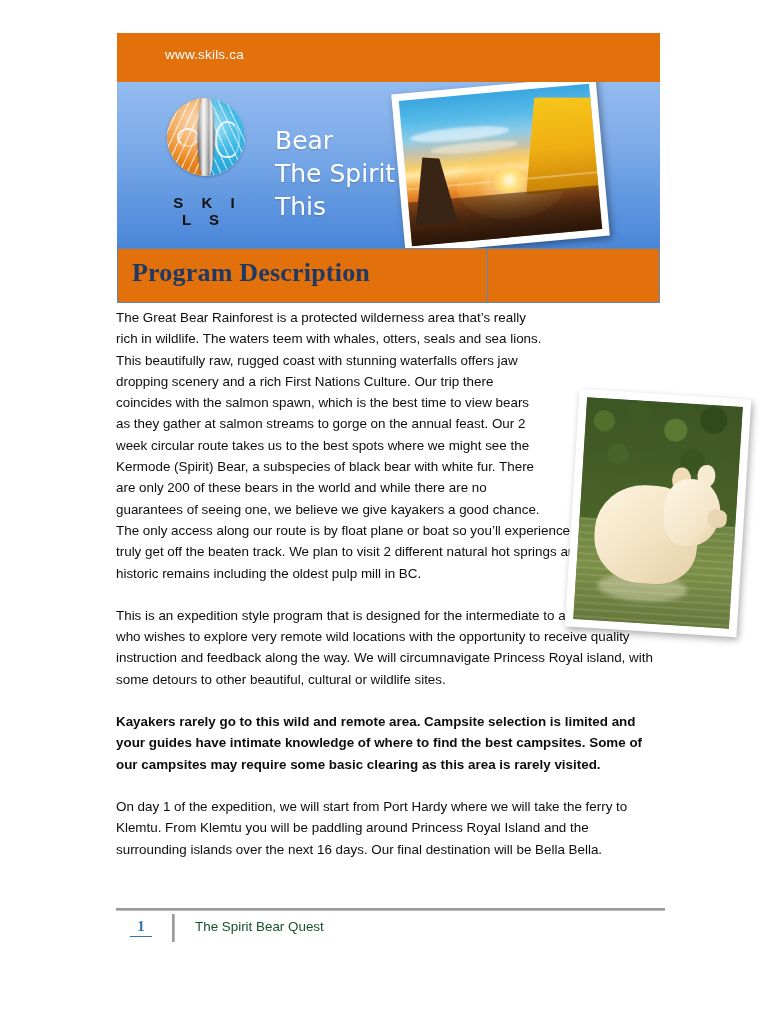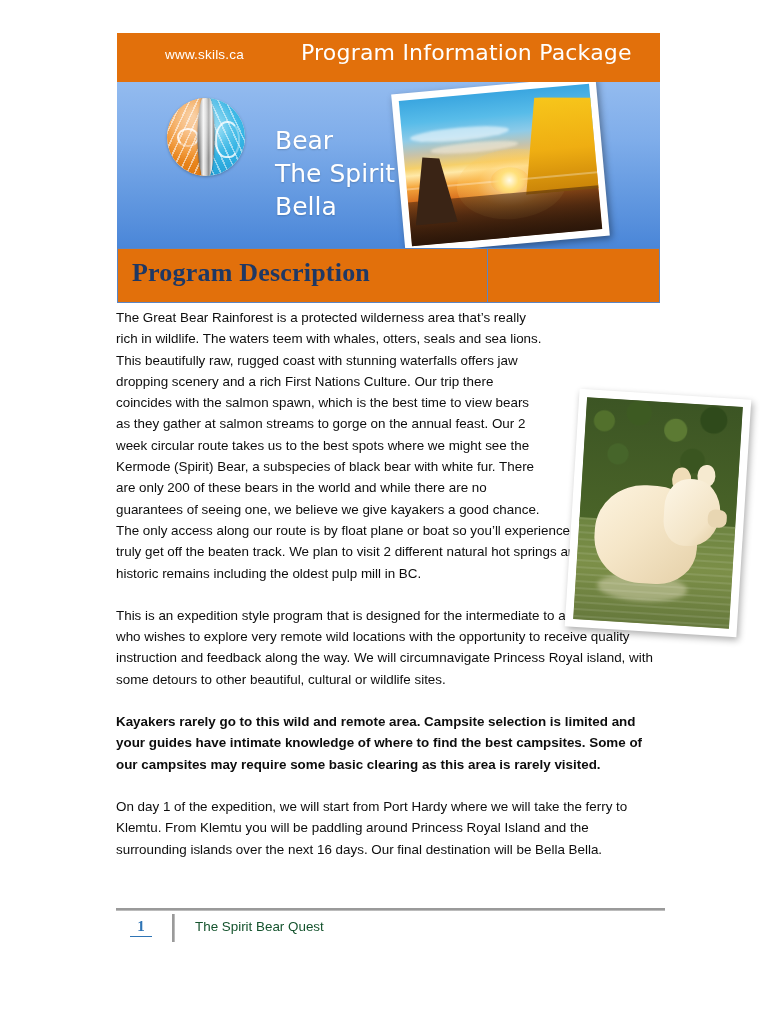--- a/index.html
+++ b/index.html
@@ -468,38 +468,38 @@
 </style>
 </head>
 <body>
 
 <div class="page">
 
   <div class="header-block">
 
     <div class="top-bar">
       <div class="site-url">www.skils.ca</div>
-      <div class="package-title">Program Information Package</div>
     </div>
 
     <div class="blue-band">
 
       <div class="logo-wrap">
         <div class="logo-sphere">
           <div class="sphere-left"></div>
           <div class="sphere-right"></div>
           <div class="sphere-spindle"></div>
           <div class="sphere-gloss"></div>
         </div>
+        <div class="logo-word">S K I L S</div>
       </div>
 
       <div class="quest-title">
         <div>Bear</div>
         <div>The Spirit</div>
-        <div>Bella</div>
+        <div>This</div>
       </div>
 
       <div class="photo-sunset">
         <div class="sunset-img">
           <div class="cloud-a"></div>
           <div class="cloud-b"></div>
           <div class="sun-glow"></div>
           <div class="tent-yellow"></div>
           <div class="water-line"></div>
           <div class="sun-core"></div>

